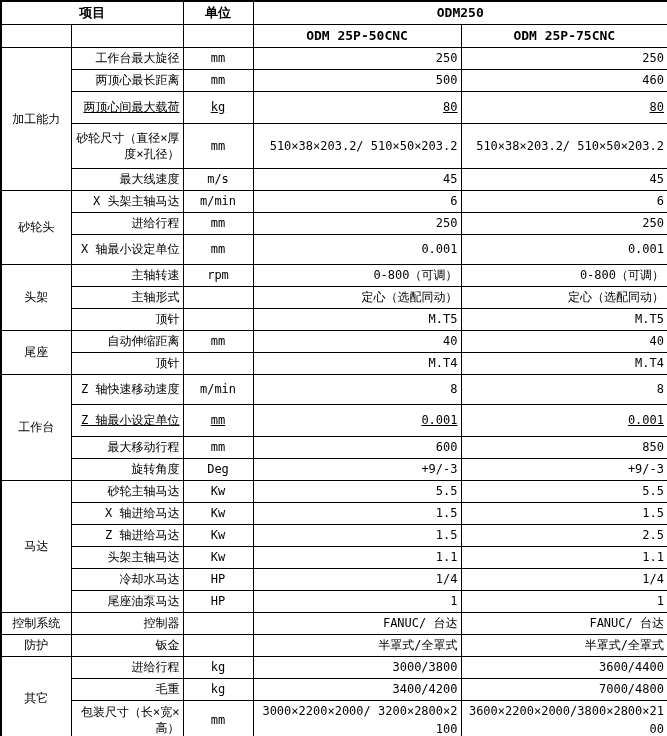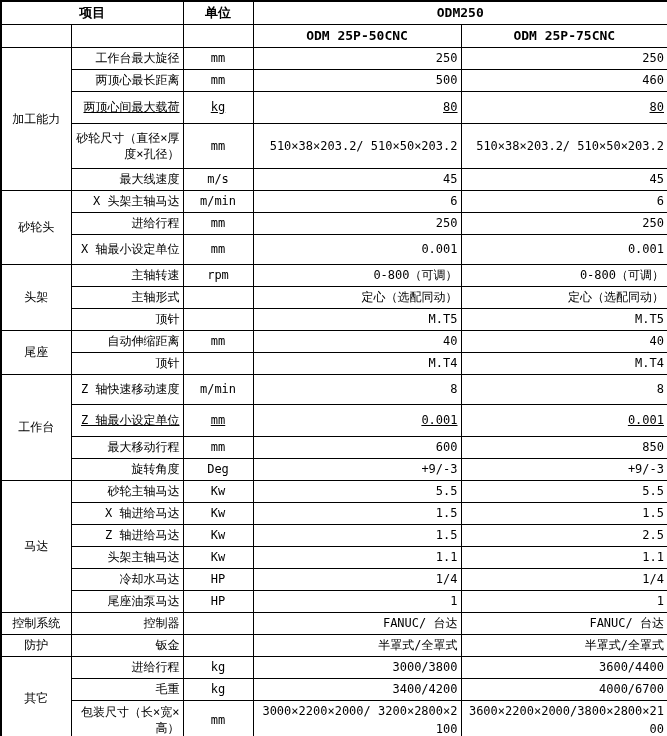--- a/index.html
+++ b/index.html
@@ -257,21 +257,21 @@
     <td class="group" rowspan="3">其它</td>
     <td class="item">进给行程</td>
     <td class="unit">kg</td>
     <td class="val">3000/3800</td>
     <td class="val">3600/4400</td>
   </tr>
   <tr class="h22">
     <td class="item">毛重</td>
     <td class="unit">kg</td>
     <td class="val">3400/4200</td>
-    <td class="val">4000/6700</td>
+    <td class="val">7000/4800</td>
   </tr>
   <tr class="h36">
     <td class="item">包装尺寸（长×宽×高）</td>
     <td class="unit">mm</td>
     <td class="val">3000×2200×2000/ 3200×2800×2100</td>
     <td class="val">3600×2200×2000/3800×2800×2100</td>
   </tr>
 </tbody>
   </table>
 

